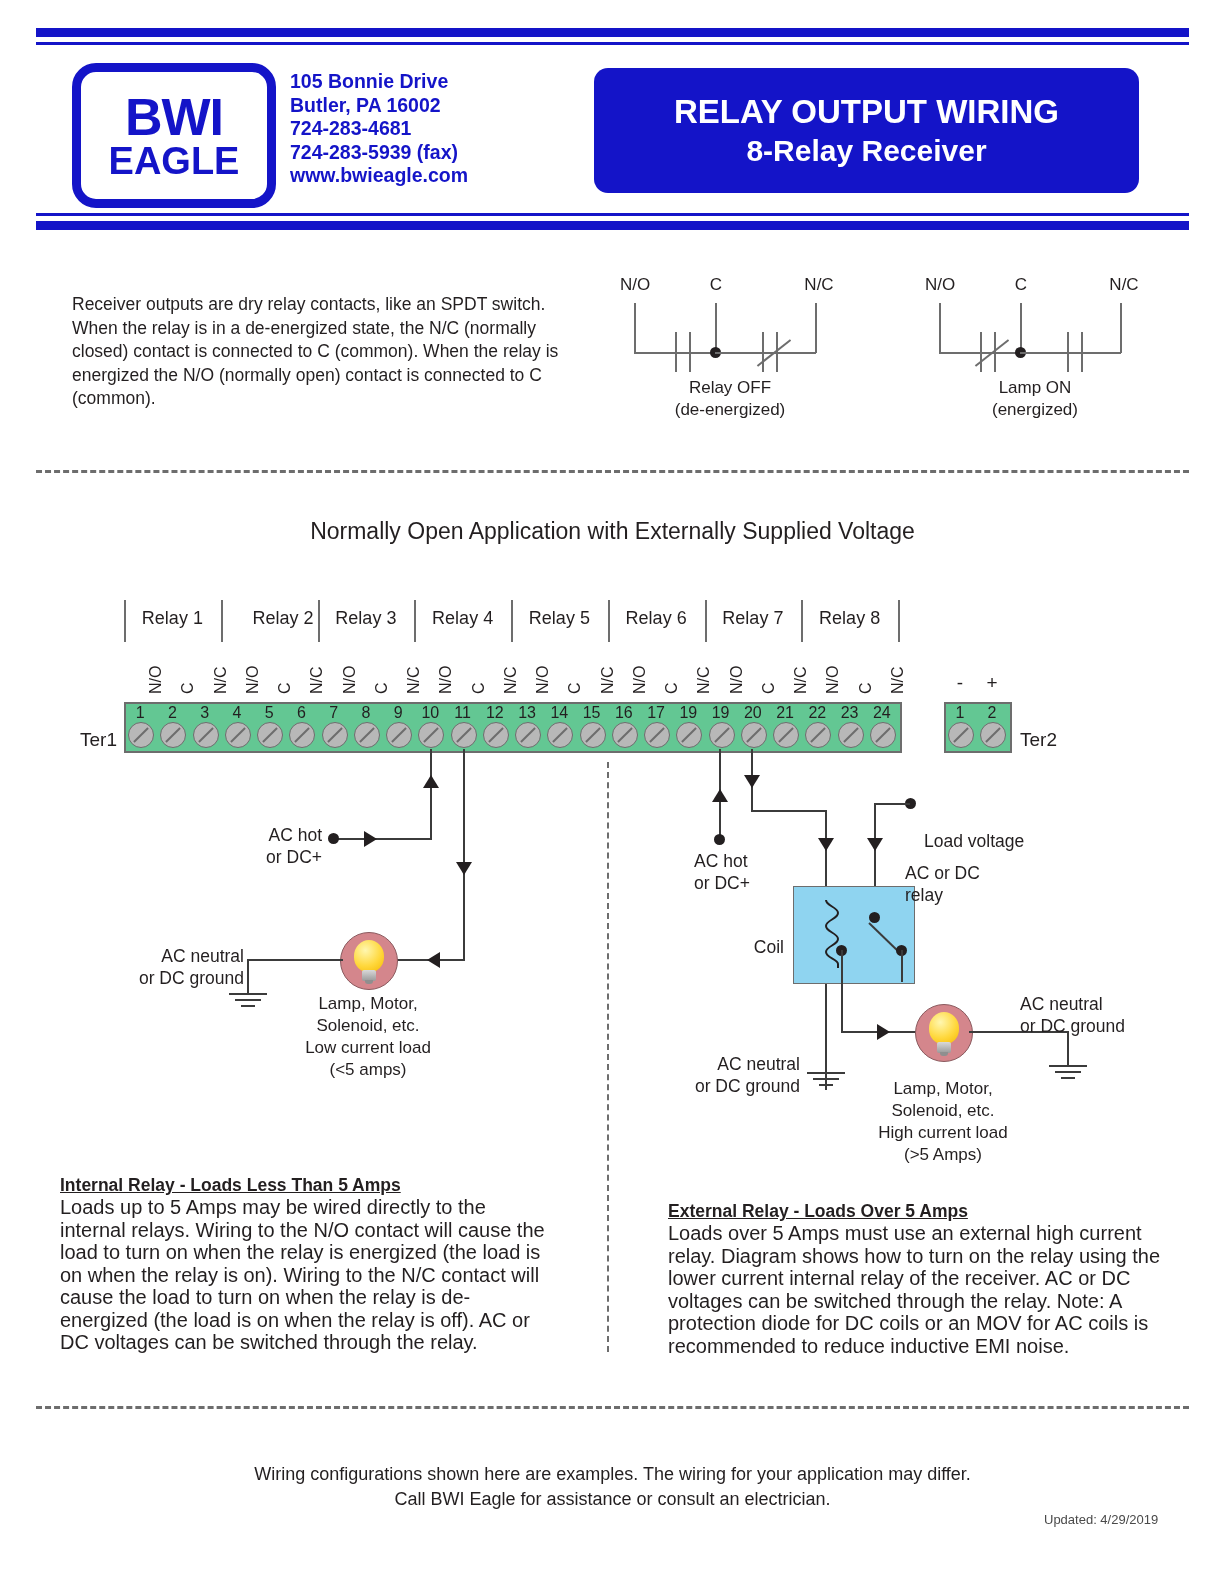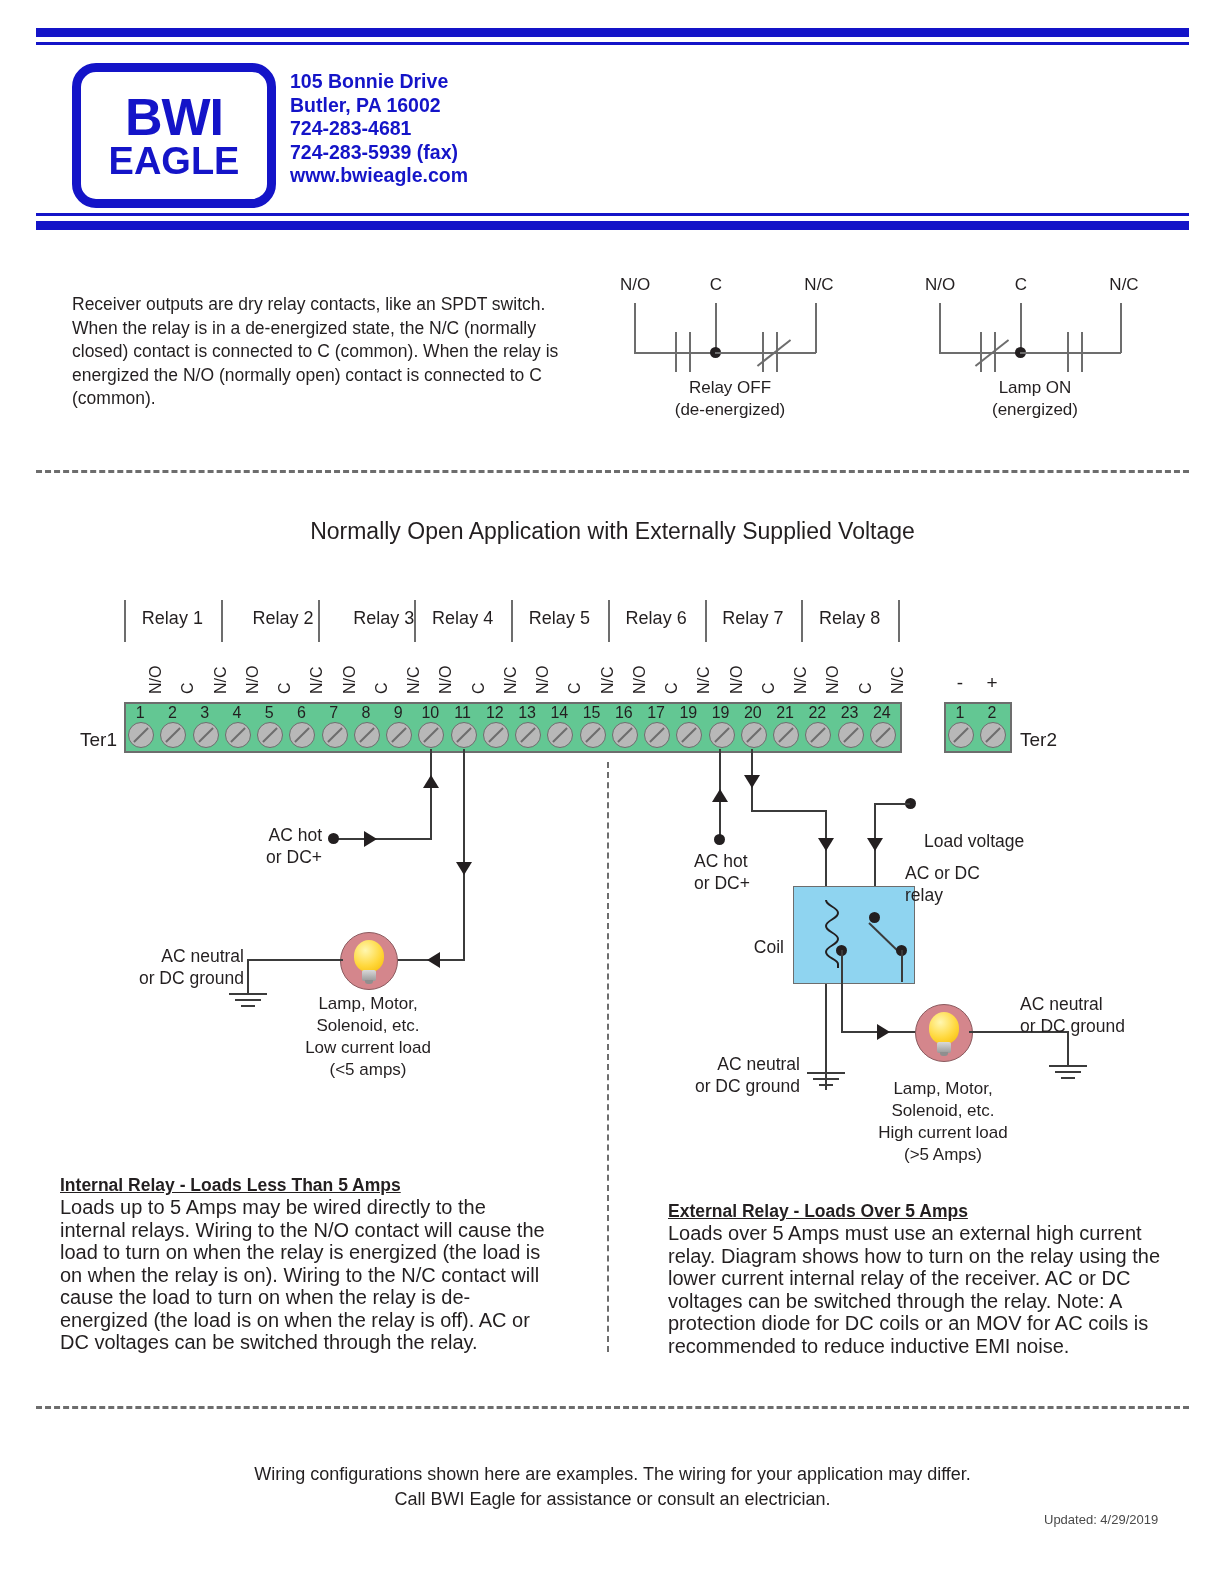--- a/index.html
+++ b/index.html
@@ -106,20 +106,24 @@
   </div>
 
   <div class="addr">
     <div>105 Bonnie Drive</div>
     <div>Butler, PA  16002</div>
     <div>724-283-4681</div>
     <div>724-283-5939 (fax)</div>
     <div>www.bwieagle.com</div>
   </div>
 
+  <div class="title-banner">
+    <div class="l1">RELAY OUTPUT WIRING</div>
+    <div class="l2">8-Relay Receiver</div>
+  </div>
 
   <div class="intro">Receiver outputs are dry relay contacts, like an SPDT switch. When the relay is in a de-energized state, the N/C (normally closed) contact is connected to C (common). When the relay is energized the N/O (normally open) contact is connected to C (common).</div>
 
   <div class="sch" style="left:612px;top:275px;width:240px;height:140px;">
     <div class="sch-label" style="left:-4px;top:0px;width:54px;">N/O</div>
     <div class="sch-label" style="left:89px;top:0px;width:30px;">C</div>
     <div class="sch-label" style="left:180px;top:0px;width:54px;">N/C</div>
 
     <div class="wire-v thin" style="left:22px;top:28px;height:50px;"></div>
     <div class="wire-h thin" style="left:22px;top:77px;width:92px;"></div>
@@ -165,21 +169,21 @@
     </div>
   </div>
 
   <div class="dashline" style="top:470px;"></div>
 
   <div class="section-title" style="top:518px;">Normally Open Application with Externally Supplied Voltage</div>
 
   <div id="relay-headers">
       <div class="relay-hdr" style="left: 124px; top: 608px; width: 96.75px;">Relay 1</div>
       <div class="relay-hdr" style="left: 228px; top: 608px; width: 110px;">Relay 2</div>
-      <div class="relay-hdr" style="left: 317.5px; top: 608px; width: 96.75px; text-align: right;">Relay 3</div>
+      <div class="relay-hdr" style="left: 317.5px; top: 608px; width: 96.75px;">Relay 3</div>
       <div class="relay-hdr" style="left: 414.25px; top: 608px; width: 96.75px;">Relay 4</div>
       <div class="relay-hdr" style="left: 511px; top: 608px; width: 96.75px;">Relay 5</div>
       <div class="relay-hdr" style="left: 607.75px; top: 608px; width: 96.75px;">Relay 6</div>
       <div class="relay-hdr" style="left: 704.5px; top: 608px; width: 96.75px;">Relay 7</div>
       <div class="relay-hdr" style="left: 801.25px; top: 608px; width: 96.75px;">Relay 8</div>
       <div class="relay-sep" style="left: 124px; top: 600px; height: 42px;"></div>
       <div class="relay-sep" style="left: 220.75px; top: 600px; height: 42px;"></div>
       <div class="relay-sep" style="left: 317.5px; top: 600px; height: 42px;"></div>
       <div class="relay-sep" style="left: 414.25px; top: 600px; height: 42px;"></div>
       <div class="relay-sep" style="left: 511px; top: 600px; height: 42px;"></div>

